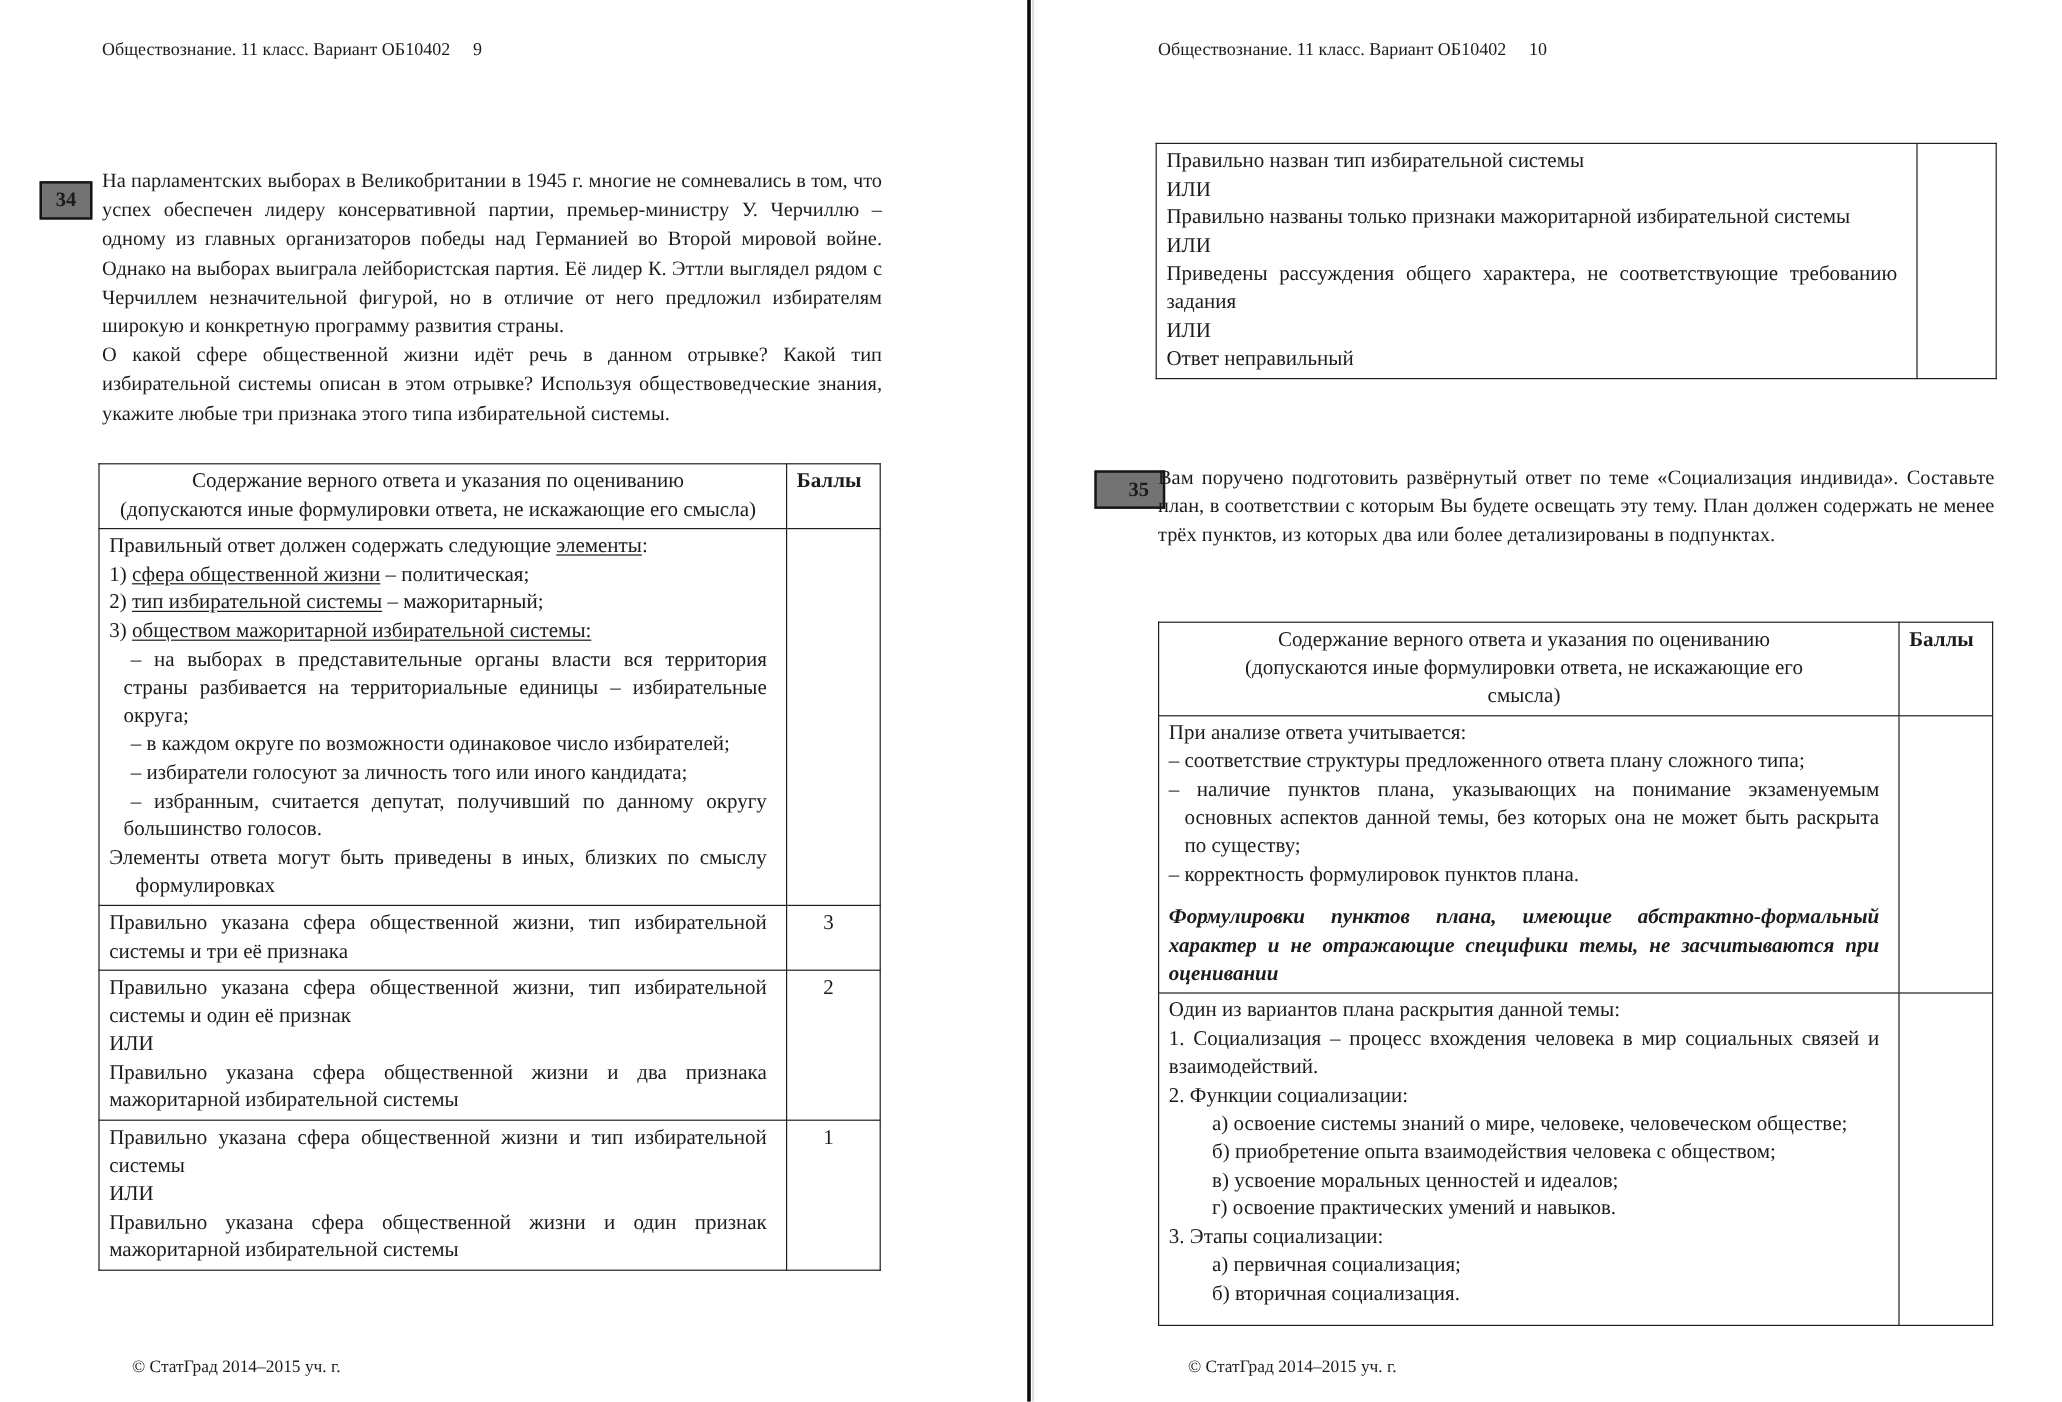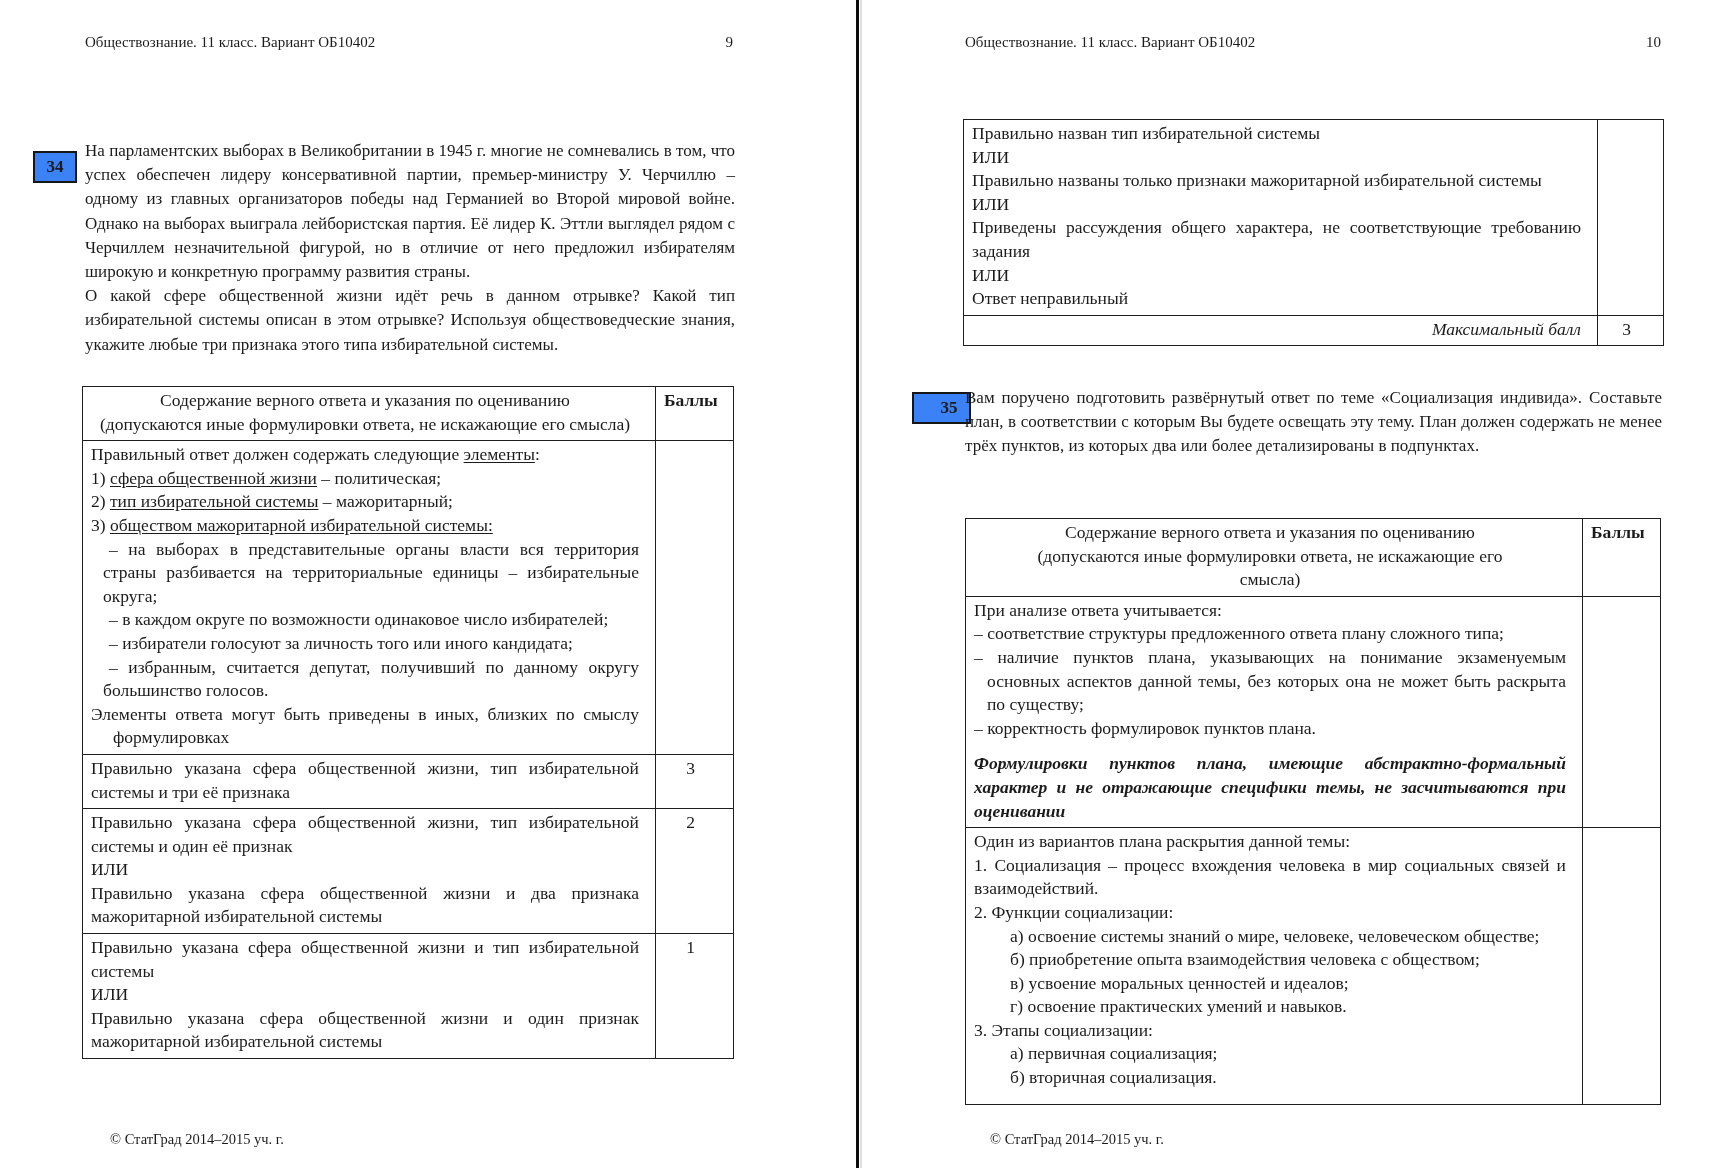--- a/index.html
+++ b/index.html
@@ -8,25 +8,25 @@
     background:#ffffff;
     font-family:"Liberation Serif", serif;
     color:#1b1b1b;
   }
   .page { position:absolute; top:0; height:1168px; background:#ffffff; overflow:hidden; }
   #page9  { left:0; width:856px; }
   #page10 { left:862px; width:856px; }
   .divider-black { position:absolute; left:856px; top:0; width:3px; height:1168px; background:#0c0c0c; }
   .divider-gray  { position:absolute; left:860px; top:0; width:2px; height:1168px; background:#dedede; }
 
-  .page-header { position:absolute; top:34px; display:flex; justify-content:space-between; font-size:15px; }
+  .page-header { position:absolute; top:34px; display:flex; justify-content:flex-start; font-size:15px;gap:19px; }
   .qnum-box {
     position:absolute; width:40px; height:28px; border:2px solid #161616;
     display:flex; align-items:center; justify-content:center;
-    font-weight:bold; font-size:17px; background:#3b82f6;
+    font-weight:bold; font-size:17px; background:#737373;
   }
   .qtext { position:absolute; text-align:justify; font-size:17px; line-height:24.2px; }
   .qtext p { margin:0; }
 
   table.crit { position:absolute; border-collapse:collapse; table-layout:fixed; font-size:17.5px; line-height:23.6px; }
   table.crit td { border:1.6px solid #1f1f1f; vertical-align:top; padding:2px 16px 4px 8px; }
   td.th-main { text-align:center; padding:3px 6px; }
   td.th-score { text-align:center; vertical-align:middle; font-weight:bold; }
   td.content { text-align:justify; }
   td.score-cell { text-align:center; vertical-align:top; padding-top:2px; }
@@ -137,24 +137,20 @@
         <div class="line">Правильно назван тип избирательной системы</div>
         <div class="line">ИЛИ</div>
         <div class="line">Правильно названы только признаки мажоритарной избирательной системы</div>
         <div class="line">ИЛИ</div>
         <div class="line">Приведены рассуждения общего характера, не соответствующие требованию задания</div>
         <div class="line">ИЛИ</div>
         <div class="line">Ответ неправильный</div>
       </td>
       <td class="score-cell"></td>
     </tr>
-    <tr>
-      <td class="maxrow">Максимальный балл</td>
-      <td class="score-cell">3</td>
-    </tr>
   </tbody>
     </table>
 
   <div class="qnum-box" style="left:50px; top:392px;padding-left:15px;">
     <span>35</span>
   </div>
 
   <div class="qtext" style="left:103px; top:386px; width:697px;">
     <p>Вам поручено подготовить развёрнутый ответ по теме «Социализация индивида». Составьте план, в соответствии с которым Вы будете освещать эту тему. План должен содержать не менее трёх пунктов, из которых два или более детализированы в подпунктах.</p>
   </div>

